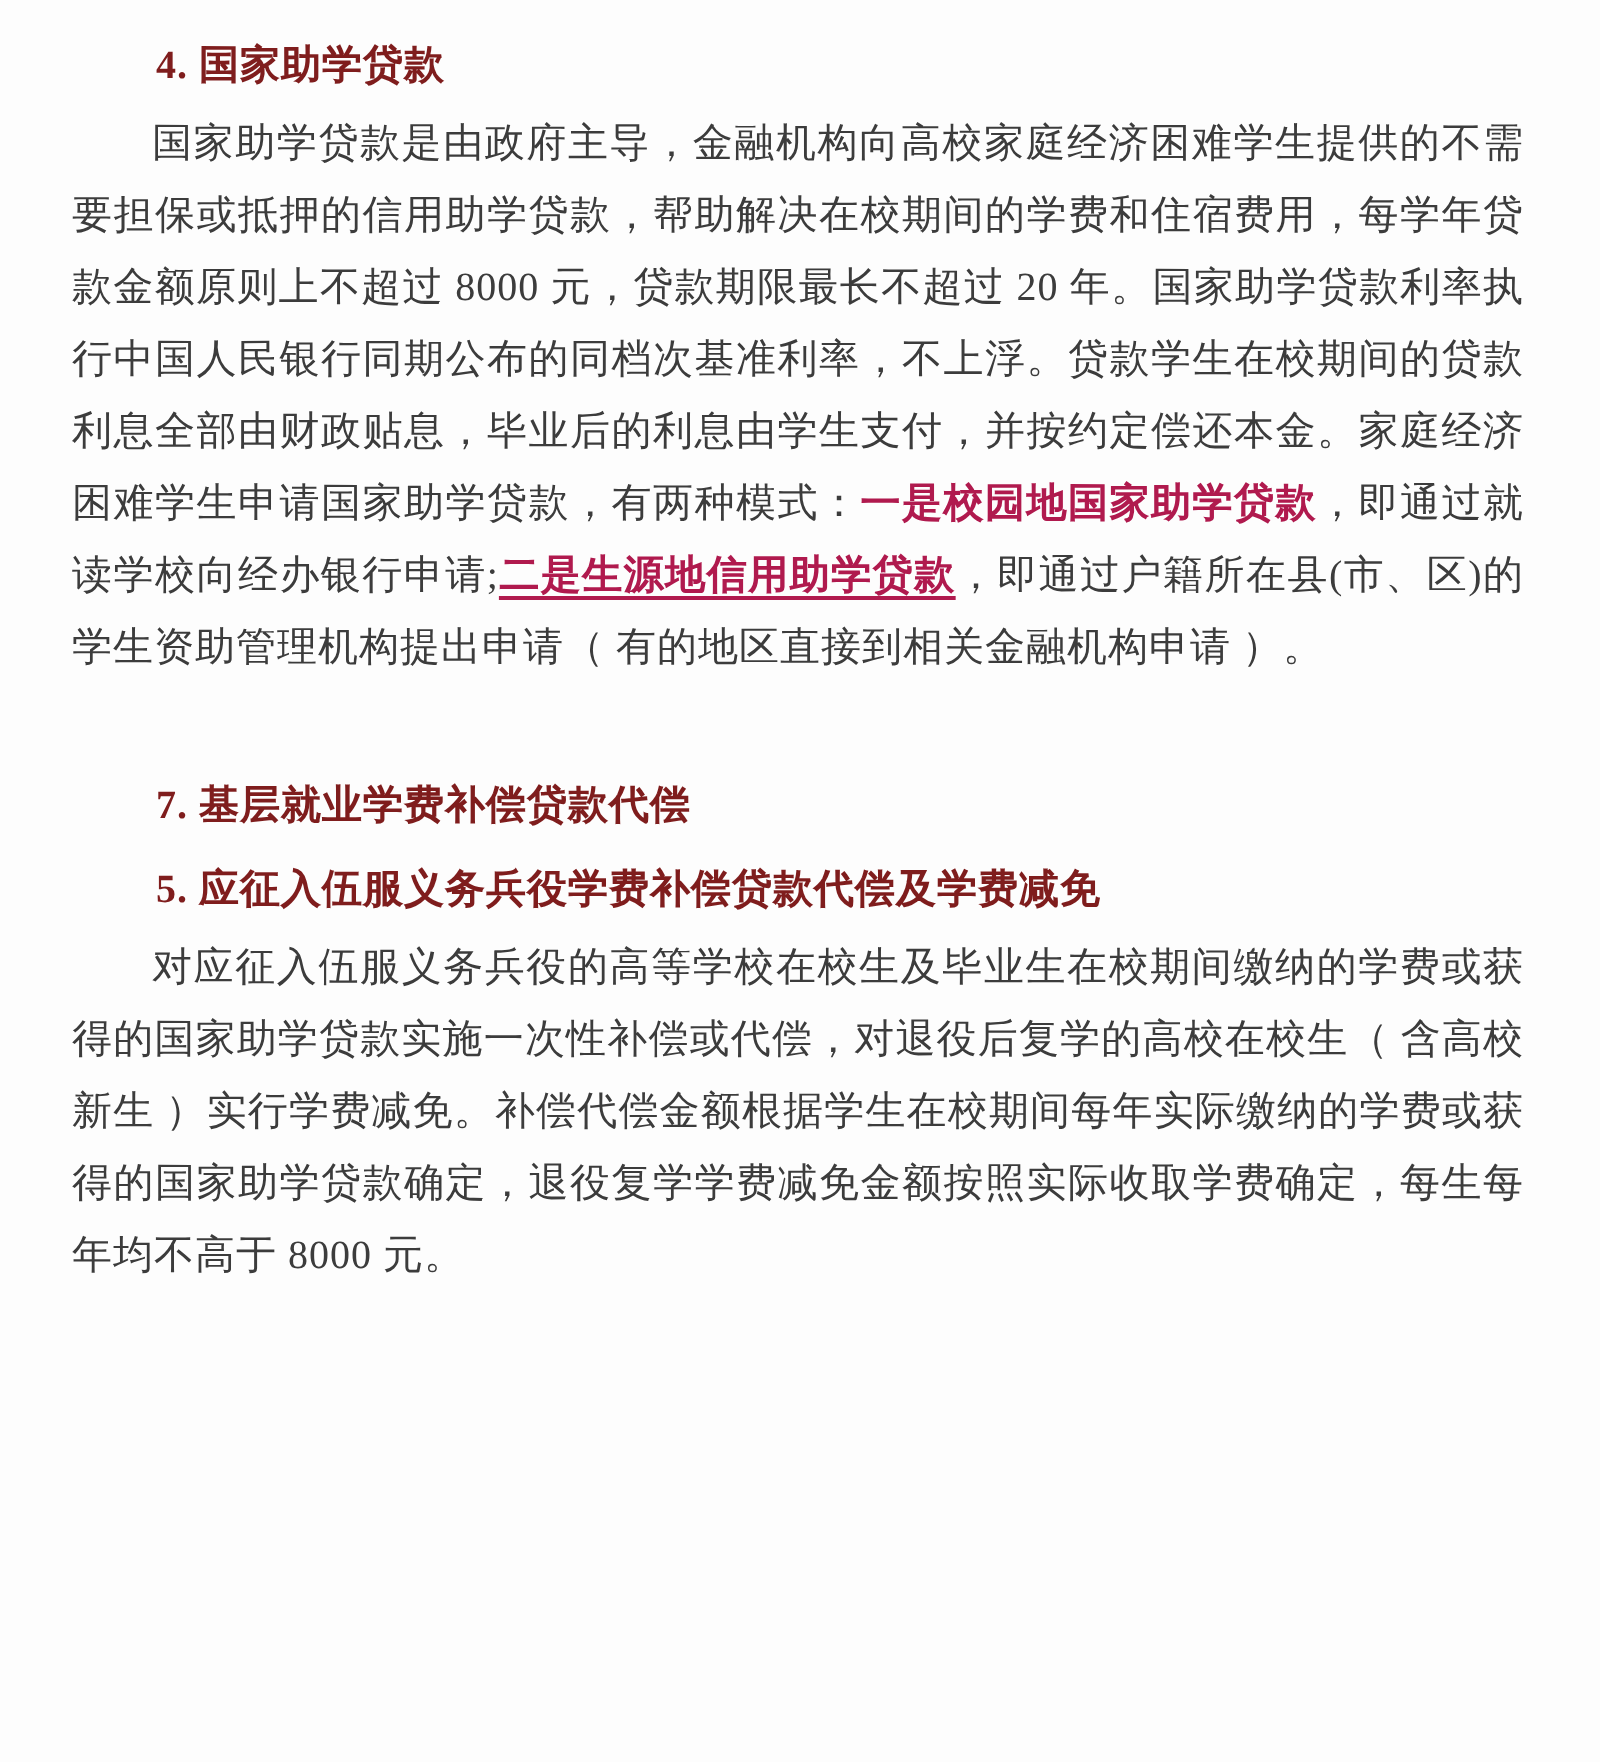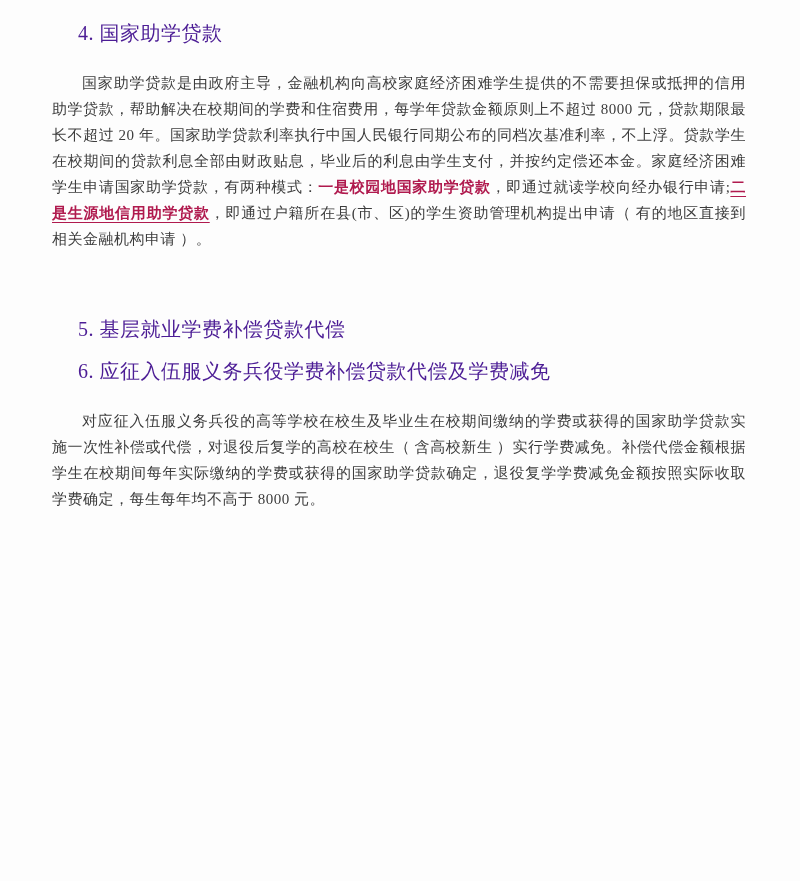--- a/index.html
+++ b/index.html
@@ -11,35 +11,35 @@
     width: 800px;
     height: 881px;
     overflow: hidden;
     font-family: "Liberation Serif", "DejaVu Serif", serif;
   }
   .doc {
     padding: 12px 38px 0 36px;
     box-sizing: border-box;
   }
   .sec-heading {
-    color: #4c1d95;
-    font-weight: normal;
+    color: #7f1d1d;
+    font-weight: bold;
     font-size: 20px;
     line-height: 42px;
     padding-left: 42px;
     margin: 0;
     letter-spacing: 0.5px;
   }
   .para {
-    font-size: 15px;
-    line-height: 26px;
+    font-size: 20px;
+    line-height: 36px;
     color: #3C3C3C;
     text-align: justify;
     text-indent: 2em;
-    margin: 16px;
+    margin: 0;
     letter-spacing: 0.5px;
   }
   .seg-normal { }
   .seg-highlight {
     color: #B01A4E;
     font-weight: bold;
   }
   .seg-highlight-underline {
     color: #B01A4E;
     font-weight: bold;
@@ -50,16 +50,16 @@
     height: 40px;
   }
 </style>
 </head>
 <body>
 
 <main class="doc" style="background: rgb(253, 253, 253);">
     <h3 class="sec-heading">4. 国家助学贷款</h3>
     <p class="para"><span class="seg-normal">国家助学贷款是由政府主导，金融机构向高校家庭经济困难学生提供的不需要担保或抵押的信用助学贷款，帮助解决在校期间的学费和住宿费用，每学年贷款金额原则上不超过 8000 元，贷款期限最长不超过 20 年。国家助学贷款利率执行中国人民银行同期公布的同档次基准利率，不上浮。贷款学生在校期间的贷款利息全部由财政贴息，毕业后的利息由学生支付，并按约定偿还本金。家庭经济困难学生申请国家助学贷款，有两种模式：</span><span class="seg-highlight">一是校园地国家助学贷款</span><span class="seg-normal">，即通过就读学校向经办银行申请;</span><span class="seg-highlight-underline">二是生源地信用助学贷款</span><span class="seg-normal">，即通过户籍所在县(市、区)的学生资助管理机构提出申请（ 有的地区直接到相关金融机构申请 ）。</span></p>
     <div class="sec-gap"></div>
-    <h3 class="sec-heading">5. 基层就业学费补偿贷款代偿</h3>
-    <h3 class="sec-heading">6. 应征入伍服义务兵役学费补偿贷款代偿及学费减免</h3>
+    <h3 class="sec-heading">7. 基层就业学费补偿贷款代偿</h3>
+    <h3 class="sec-heading">5. 应征入伍服义务兵役学费补偿贷款代偿及学费减免</h3>
     <p class="para"><span class="seg-normal">对应征入伍服义务兵役的高等学校在校生及毕业生在校期间缴纳的学费或获得的国家助学贷款实施一次性补偿或代偿，对退役后复学的高校在校生（ 含高校新生 ）实行学费减免。补偿代偿金额根据学生在校期间每年实际缴纳的学费或获得的国家助学贷款确定，退役复学学费减免金额按照实际收取学费确定，每生每年均不高于 8000 元。</span></p>
   </main>
 
 </body></html>

